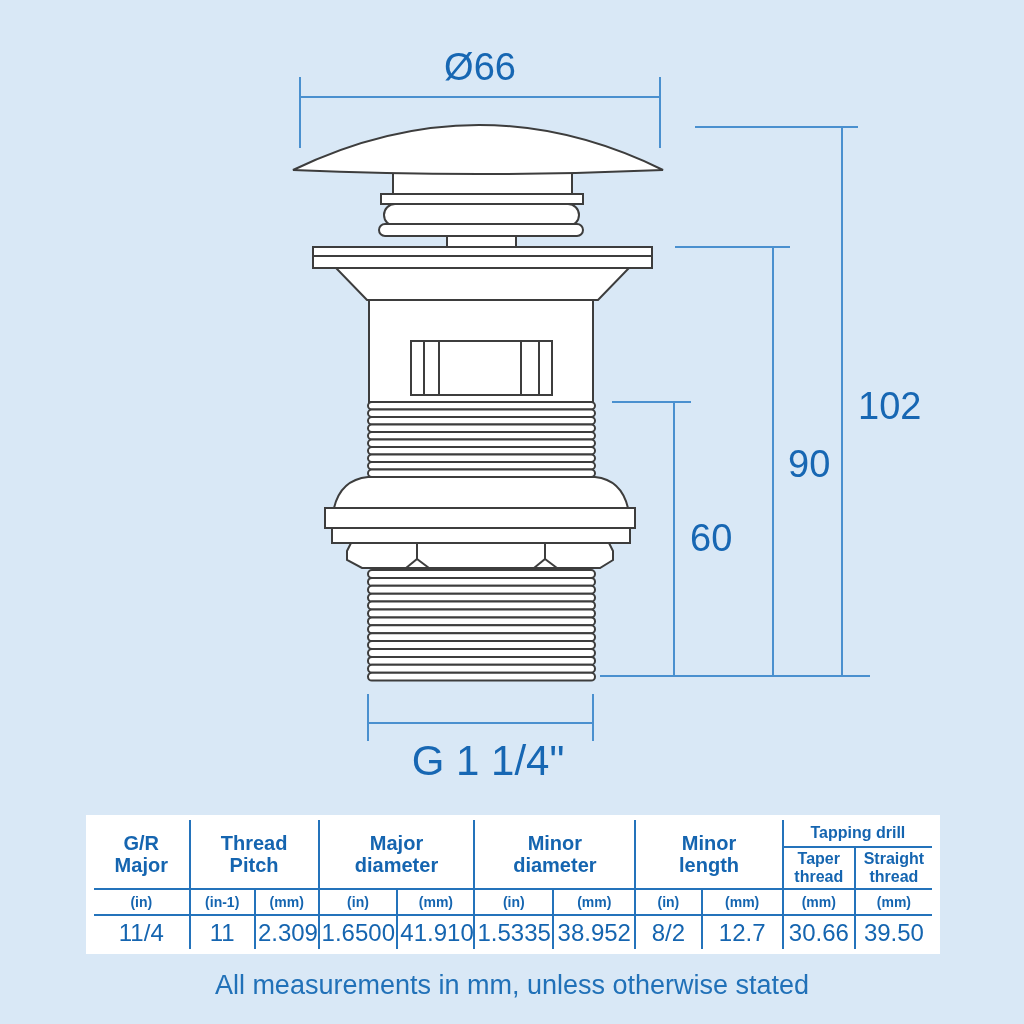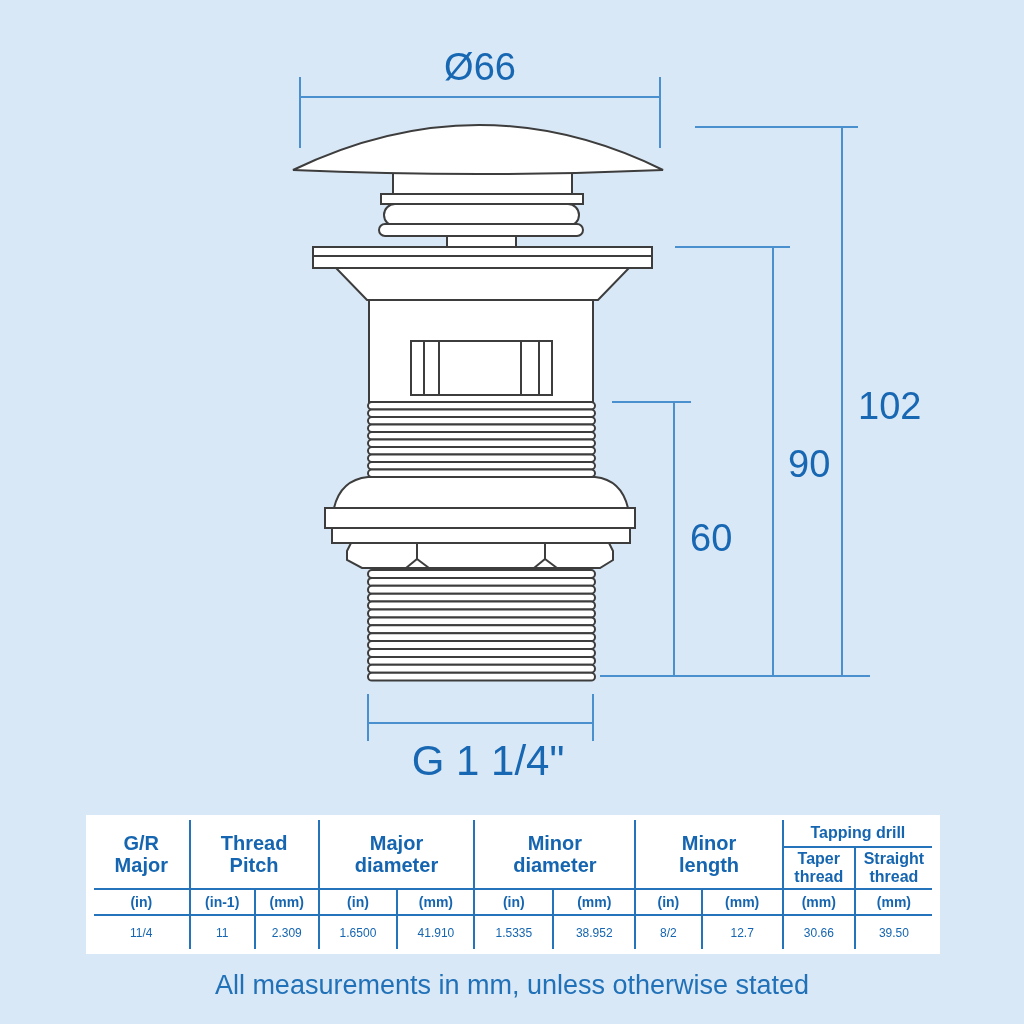--- a/index.html
+++ b/index.html
@@ -44,21 +44,21 @@
   table.spec th.first, table.spec tr.r-units > td:first-child,
   table.spec tr.r-values > td:first-child{border-left:0;}
   table.spec tr > *:last-child{border-right:0;}
   table.spec tr:last-child > td{border-bottom:0;}
   .ghead{font-size:20px;font-weight:bold;line-height:1.12;height:64px;}
   .ghead span{display:block;}
   th.tap{font-size:16px;font-weight:bold;height:24px;}
   tr.r-sub th{font-size:16px;font-weight:bold;line-height:1.1;height:38px;margin-top:44px;}
   tr.r-sub th span{display:block;}
   tr.r-units td{font-size:14px;font-weight:bold;height:22px;}
-  tr.r-values td{font-size:12px;font-weight:normal;height:31px;}
+  tr.r-values td{font-size:24px;font-weight:normal;height:31px;}
   .footer-note{
     position:absolute;left:0;top:970px;width:1024px;
     text-align:center;
     font-size:27px;
     color:#2171b8;
   }
 </style>
 </head>
 <body>
 

